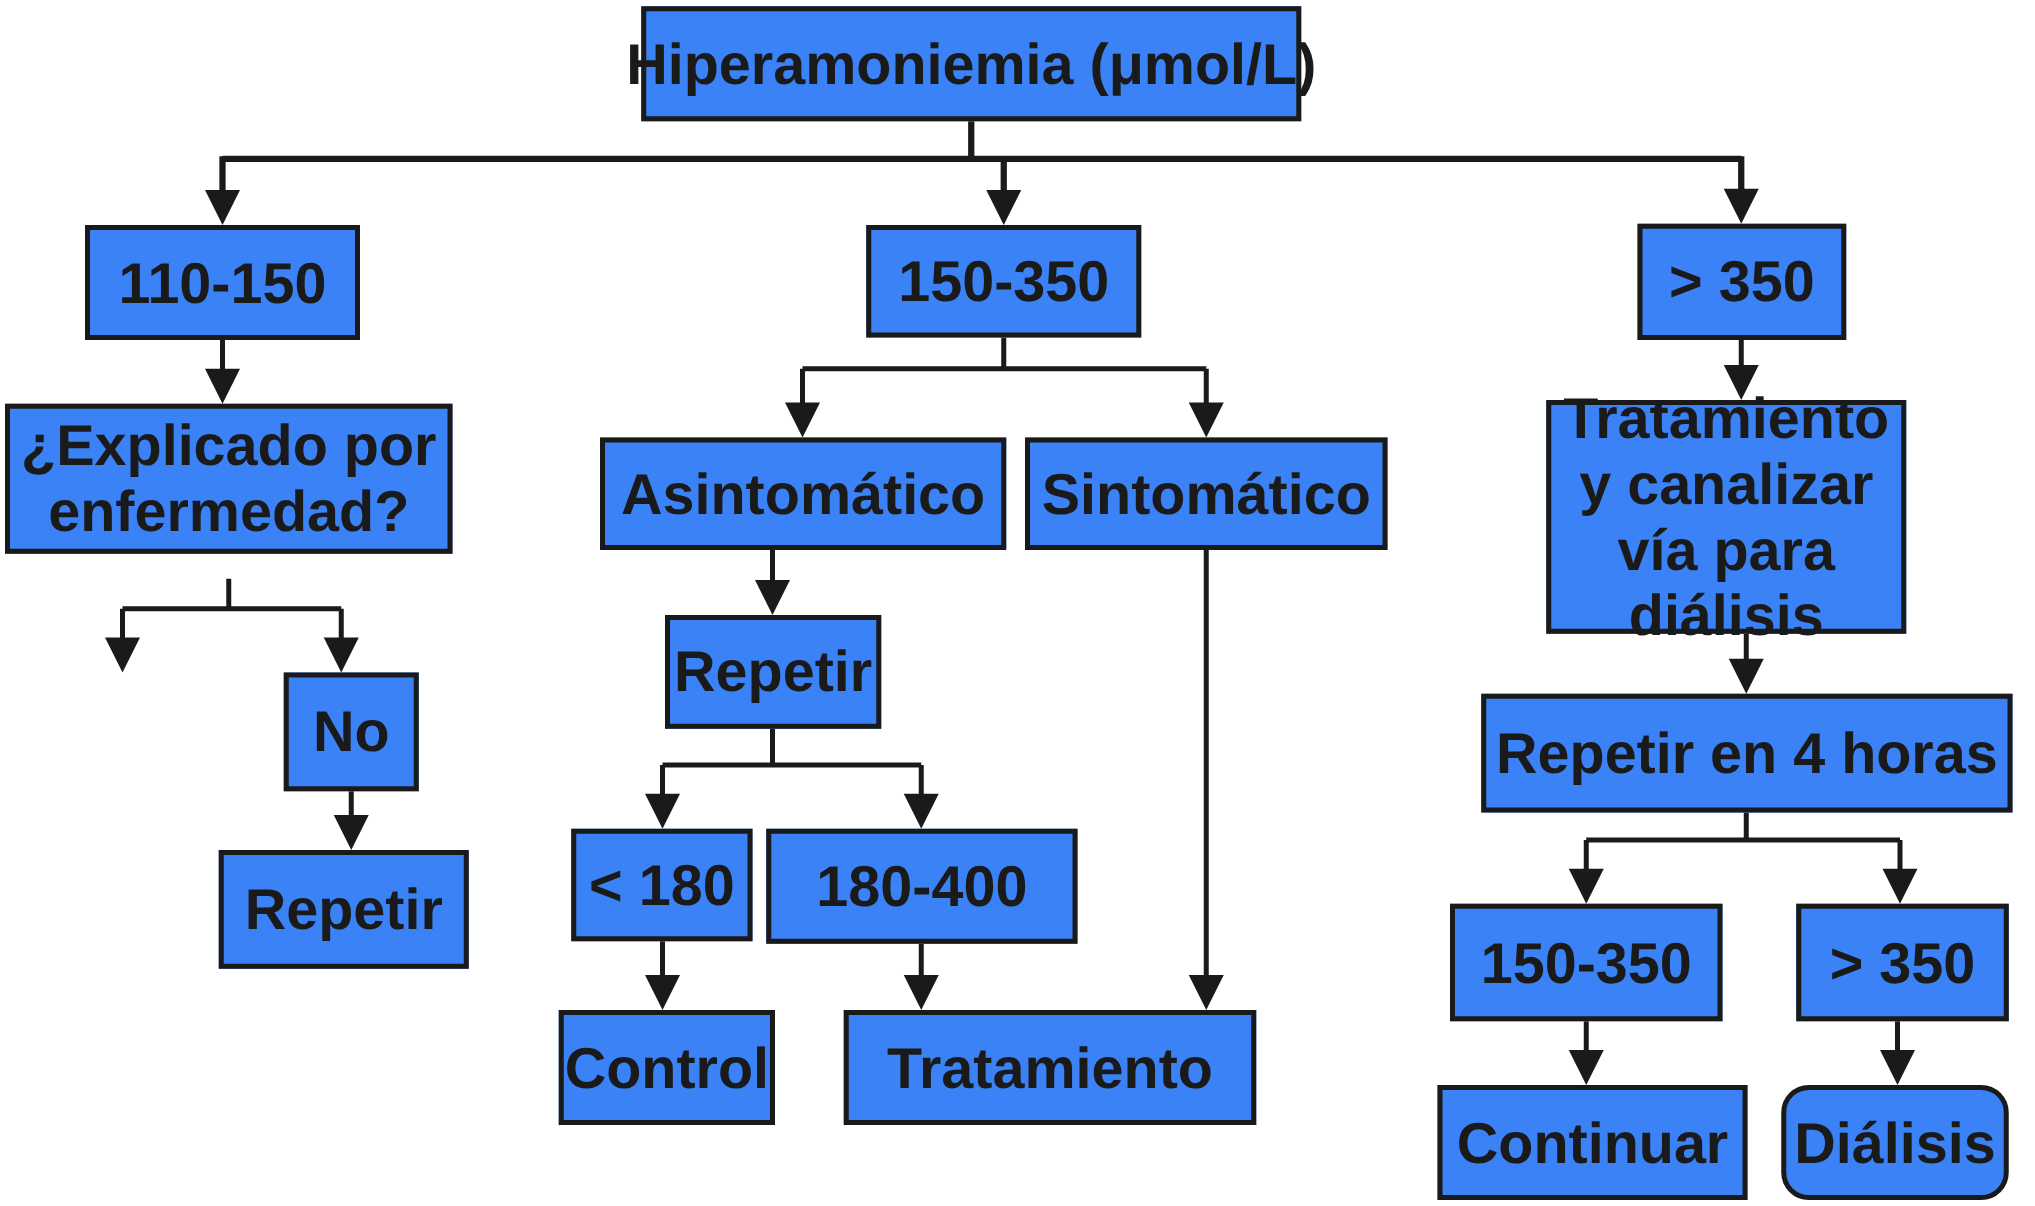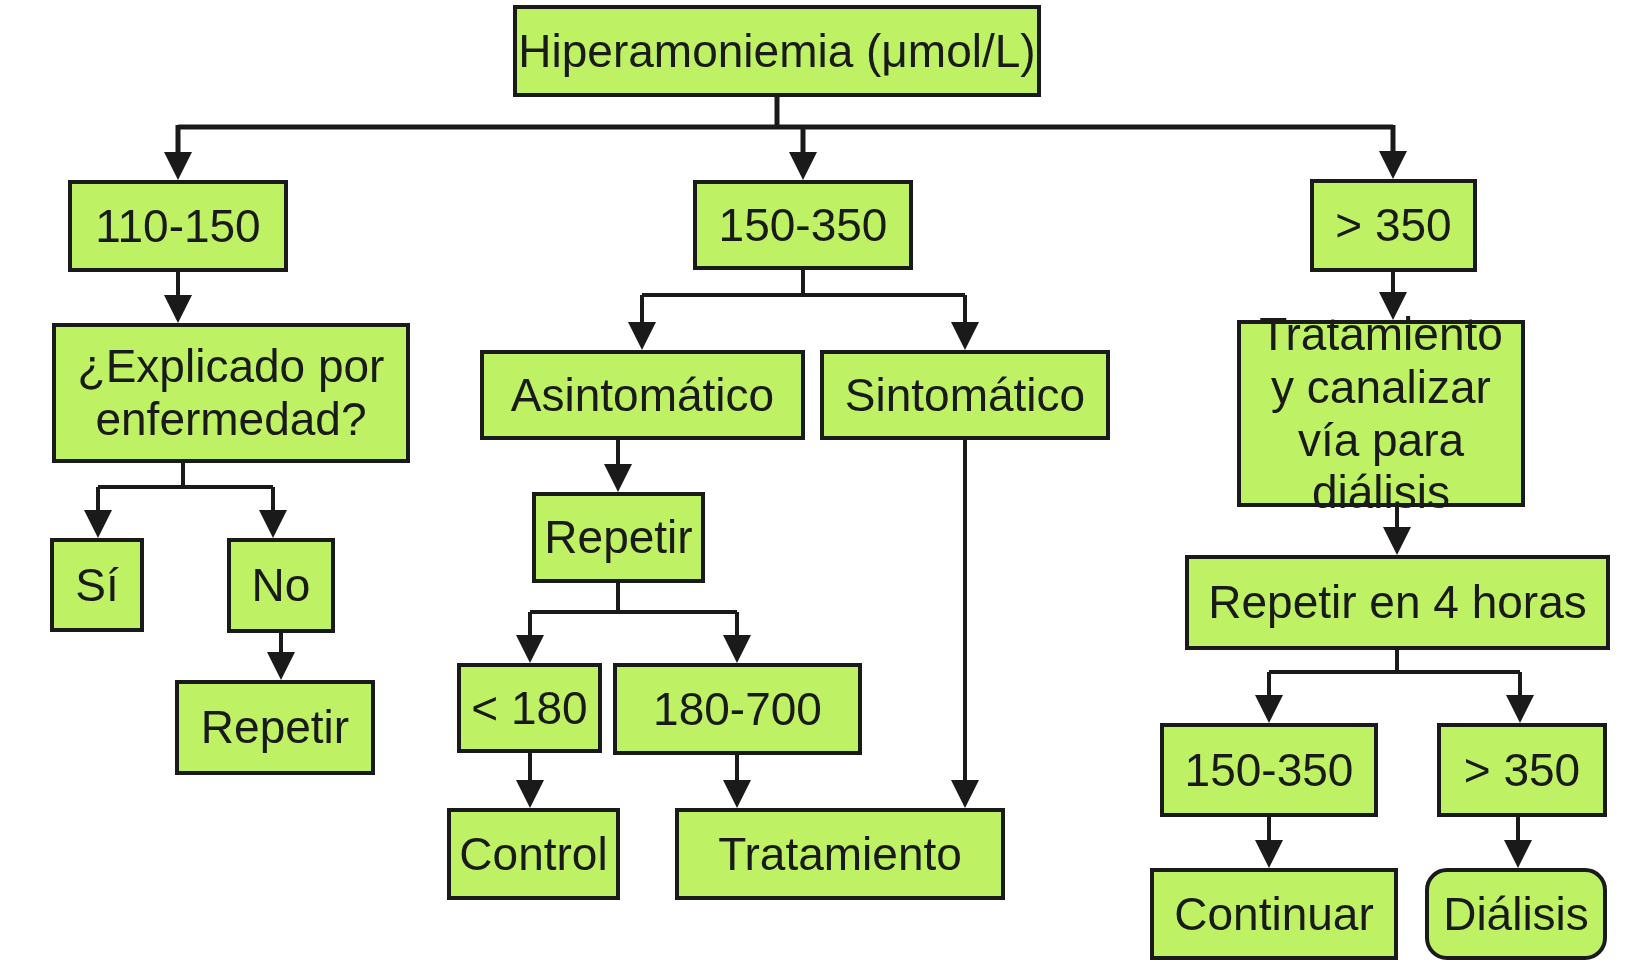--- a/index.html
+++ b/index.html
@@ -19,29 +19,30 @@
     position: absolute;
     left: 0;
     top: 0;
     width: 1628px;
     height: 965px;
   }
   .node {
     position: absolute;
     box-sizing: border-box;
     border: 4px solid #1a1a1a;
-    background: #bef264;
+    background: #3b82f6;
     color: #1a1a1a;
     display: flex;
     align-items: center;
     justify-content: center;
     text-align: center;
     font-size: 46px;
     line-height: 1.15;
     padding: 12px 6px;
+    font-weight: bold;
   }
   .node.oneline { white-space: nowrap; }
 </style>
 </head>
 <body>
 
 <div class="stage">
 
   <svg class="edges" width="1628" height="965" viewBox="0 0 1628 965" fill="none" xmlns="http://www.w3.org/2000/svg">
 
@@ -124,39 +125,38 @@
     <g>
       <path d="M1518,817 V844" stroke="#1a1a1a" stroke-width="4"></path>
       <polygon fill="#1a1a1a" points="1518,868 1504,840 1532,840"></polygon>
     </g>
   </svg>
 
   <div class="node oneline" style="left:513px; top:5px; width:528px; height:92px;">Hiperamoniemia (μmol/L)</div>
 
   <div class="node oneline" style="left:68px; top:180px; width:220px; height:92px;">110-150</div>
 
-  <div class="node" style="left:4px; top:323px; width:358px; height:140px;margin-left:48px;">¿Explicado por enfermedad?</div>
+  <div class="node" style="left:4px; top:323px; width:358px; height:120px;">¿Explicado por enfermedad?</div>
 
-  <div class="node oneline" style="left:50px; top:538px; width:94px; height:94px;">Sí</div>
 
   <div class="node oneline" style="left:227px; top:538px; width:108px; height:95px;">No</div>
 
   <div class="node oneline" style="left:175px; top:680px; width:200px; height:95px;">Repetir</div>
 
   <div class="node oneline" style="left:693px; top:180px; width:220px; height:90px;">150-350</div>
 
   <div class="node oneline" style="left:480px; top:350px; width:325px; height:90px;">Asintomático</div>
 
   <div class="node oneline" style="left:820px; top:350px; width:290px; height:90px;">Sintomático</div>
 
   <div class="node oneline" style="left:532px; top:492px; width:173px; height:91px;">Repetir</div>
 
   <div class="node oneline" style="left:457px; top:663px; width:145px; height:90px;">&lt; 180</div>
 
-  <div class="node oneline" style="left:613px; top:663px; width:249px; height:92px;">180-700</div>
+  <div class="node oneline" style="left:613px; top:663px; width:249px; height:92px;">180-400</div>
 
   <div class="node oneline" style="left:447px; top:808px; width:173px; height:92px;">Control</div>
 
   <div class="node oneline" style="left:675px; top:808px; width:330px; height:92px;">Tratamiento</div>
 
   <div class="node oneline" style="left:1310px; top:179px; width:167px; height:93px;">&gt; 350</div>
 
   <div class="node" style="left:1237px; top:320px; width:288px; height:187px;">Tratamiento y canalizar vía para diálisis</div>
 
   <div class="node oneline" style="left:1185px; top:555px; width:425px; height:95px;">Repetir en 4 horas</div>

